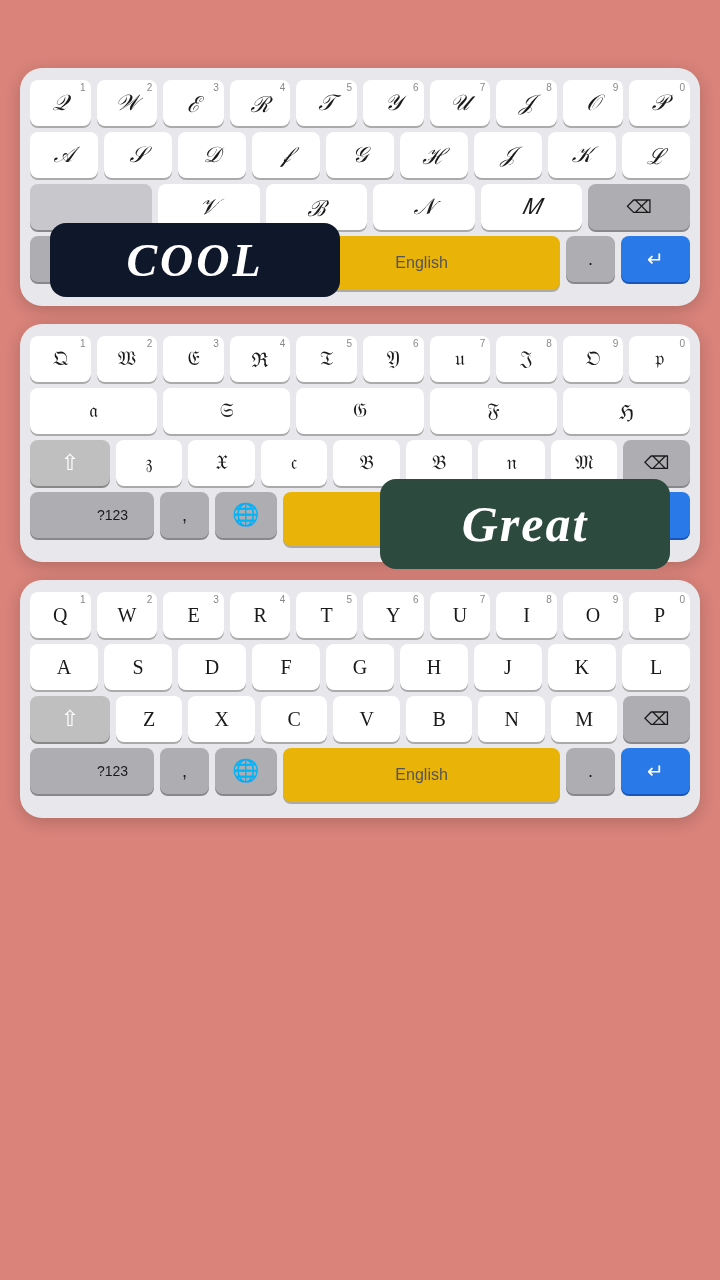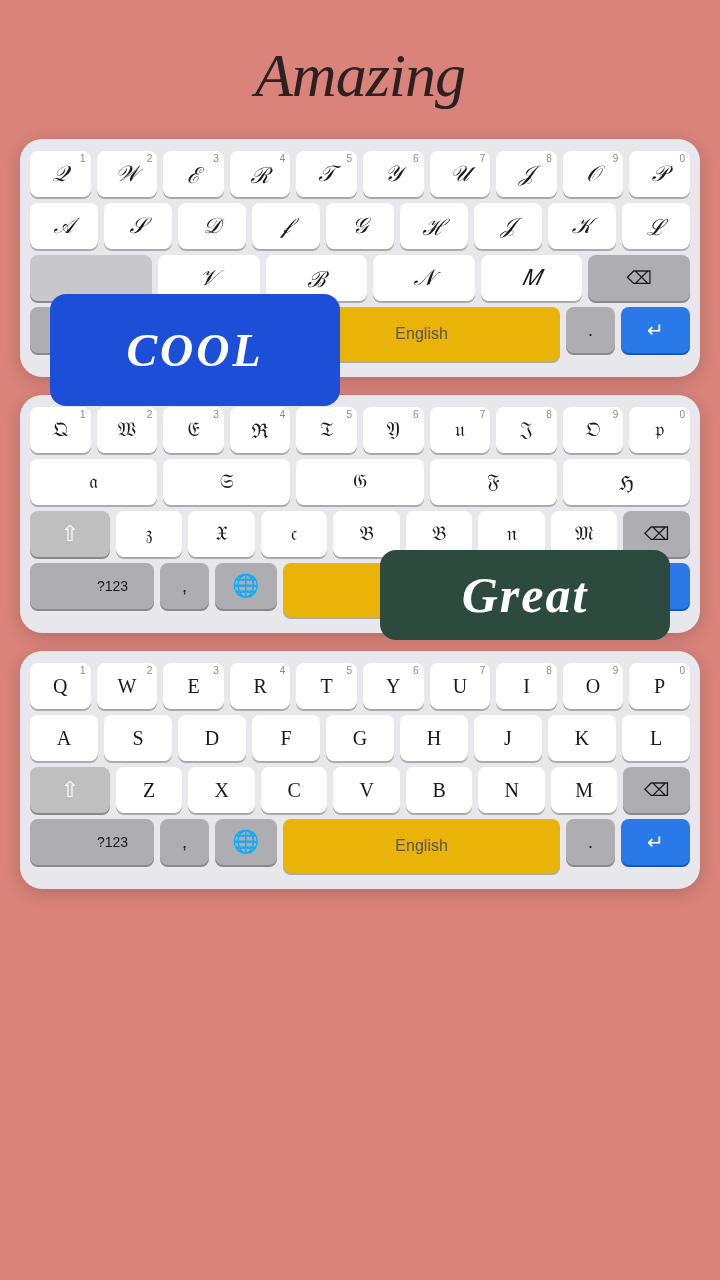--- a/index.html
+++ b/index.html
@@ -190,27 +190,27 @@
       position: absolute;
       border-radius: 16px;
       display: flex;
       align-items: center;
       justify-content: center;
       font-weight: 700;
       z-index: 10;
       letter-spacing: 2px;
     }
     .label-cool {
-      background: #1d4ed8;
+      background: #0f172a;
       color: white;
       font-size: 44px;
       font-family: 'Georgia', serif;
       font-style: italic;
       width: 290px;
-      height: 112px;
+      height: 74px;
       top: 155px;
       left: 30px;
       letter-spacing: 4px;
     }
     .label-great {
       background: #2d4a3e;
       color: white;
       font-size: 48px;
       font-family: 'Georgia', serif;
       font-style: italic;
@@ -246,21 +246,20 @@
     }
     .font-serif {
       font-family: Georgia, serif;
       font-size: 20px;
     }
   </style>
 </head>
 <body>
 
 <div class="title-area">
-  <span class="title-cursive">Amazing</span>
 </div>
 
 <div class="keyboard-card">
   <div class="kb-label label-cool">
     <span style="font-family:'Palatino Linotype',Palatino,serif;font-style:italic;font-size:46px;letter-spacing:3px;color:white;font-weight:700;">COOL</span>
   </div>
 
   <div class="kb-row">
     <div class="key font-script"><span class="num">1</span>𝒬</div>
     <div class="key font-script"><span class="num">2</span>𝒲</div>

